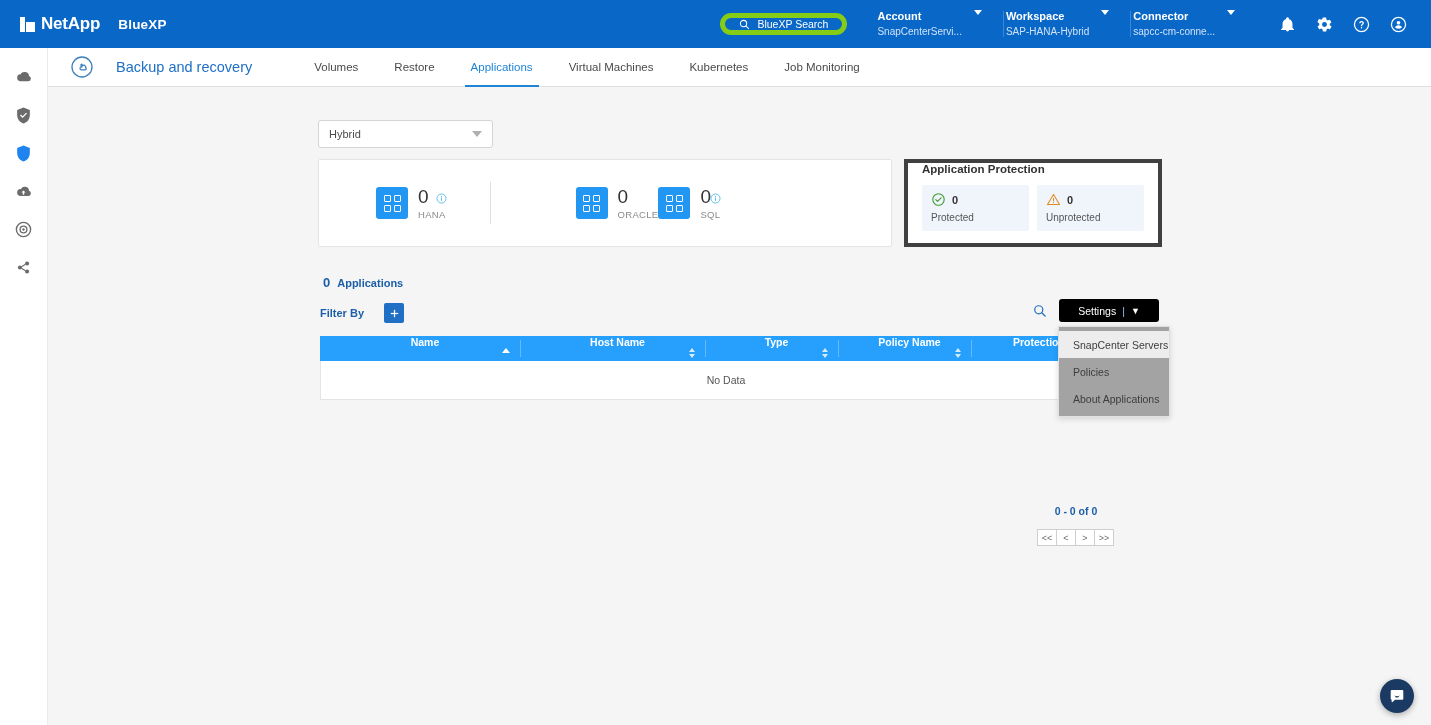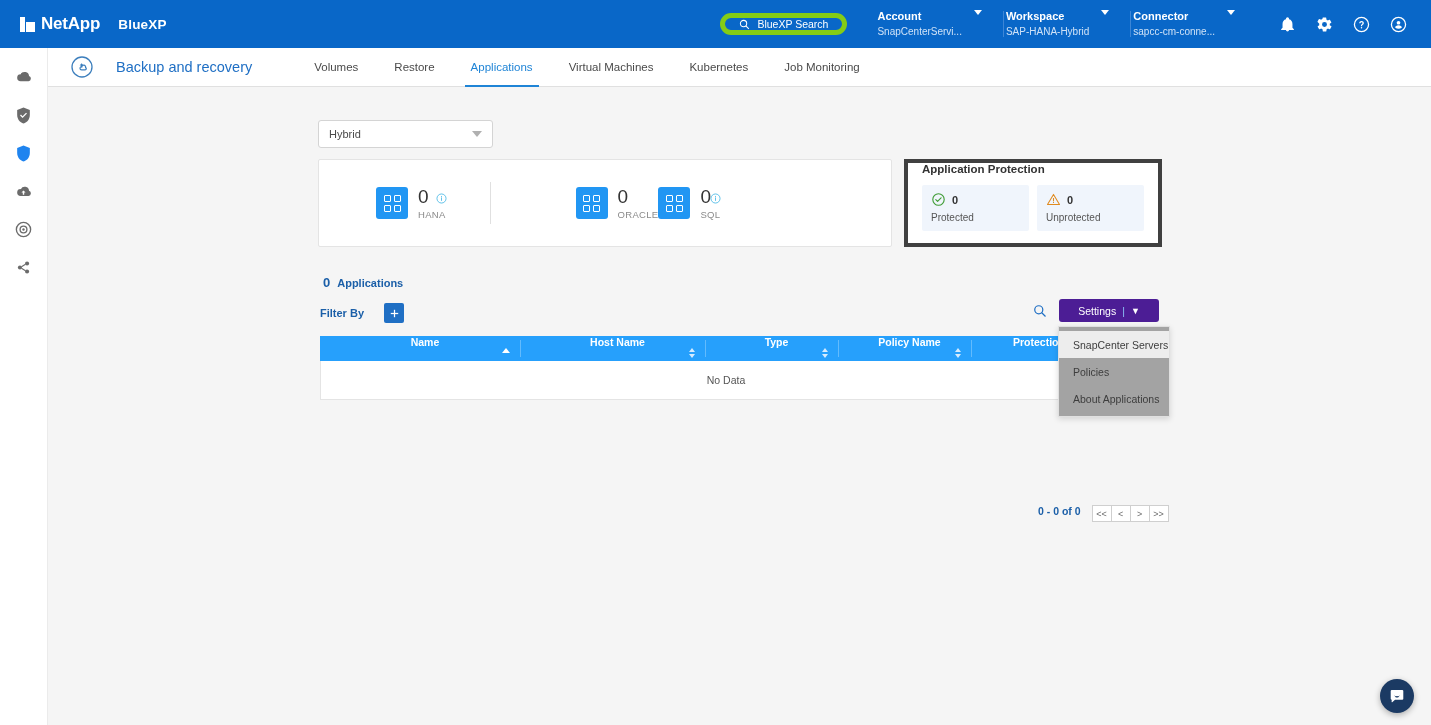--- a/index.html
+++ b/index.html
@@ -130,21 +130,21 @@
   .filterbar { position: absolute; left: 272px; top: 216px; display: flex; align-items: center; gap: 20px; }
   .filterbar .fb-lbl { font-size: 11px; color: #1b5fa8; font-weight: bold; }
   .fb-plus {
     width: 20px; height: 20px; background: #1f6fc4; border-radius: 2px; cursor: pointer;
     display: flex; align-items: center; justify-content: center; color: #fff; font-size: 15px; line-height: 1;
   }
 
   .toolbar-right { position: absolute; left: 985px; top: 212px; display: flex; align-items: center; gap: 12px; }
   .tb-search { cursor: pointer; display: flex; }
   .settings-btn {
-    width: 100px; height: 23px; background: #4c1d95; border-radius: 3px; color: #fff;
+    width: 100px; height: 23px; background: #000000; border-radius: 3px; color: #fff;
     display: flex; align-items: center; justify-content: center; gap: 6px; font-size: 10.5px;
     cursor: pointer; position: relative;
   }
   .settings-btn .sep { color: #8dc4f8; }
   .settings-btn .dn { font-size: 9px; }
 
   .settings-menu {
     position: absolute; left: 1010px; top: 239px; width: 112px;
     background: #a3a3a3; border: 1px solid #e0e0e0; box-shadow: 0 2px 6px rgba(0,0,0,0.14);
     z-index: 30; padding: 4px 0;
@@ -165,21 +165,21 @@
   .th .sorts i { width: 0; height: 0; border-left: 3.5px solid transparent; border-right: 3.5px solid transparent; display: block; }
   .th .sorts i.up { border-bottom: 4px solid #d6ecfe; }
   .th .sorts i.dn { border-top: 4px solid #d6ecfe; }
   .th .single-up { margin-left: auto; margin-right: 10px; width: 0; height: 0;
     border-left: 4px solid transparent; border-right: 4px solid transparent; border-bottom: 5px solid #fff; }
 
   .tbody { background: #fff; border: 1px solid #e4e4e4; border-top: none; height: 39px;
     display: flex; align-items: center; justify-content: center; }
   .nodata { font-size: 10.5px; color: #555; }
 
-  .pager { position: absolute; left: 990px; top: 418px; display: flex; gap: 12px; }
+  .pager { position: absolute; left: 990px; top: 418px; display: flex; align-items: center; gap: 12px; flex-direction: column; }
   .pager .range { font-size: 10.5px; color: #1b5fa8; font-weight: bold; }
   .pg-btns { display: flex; }
   .pg-btn {
     width: 20px; height: 17px; border: 1px solid #cfcfcf; background: #fff; margin-left: -1px;
     display: flex; align-items: center; justify-content: center; font-size: 9px; color: #6c6c6c; cursor: pointer;
   }
 
   .chat-fab {
     position: absolute; right: 17px; bottom: 12px; width: 34px; height: 34px; border-radius: 50%;
     background: #1b3a63; display: flex; align-items: center; justify-content: center; cursor: pointer;

